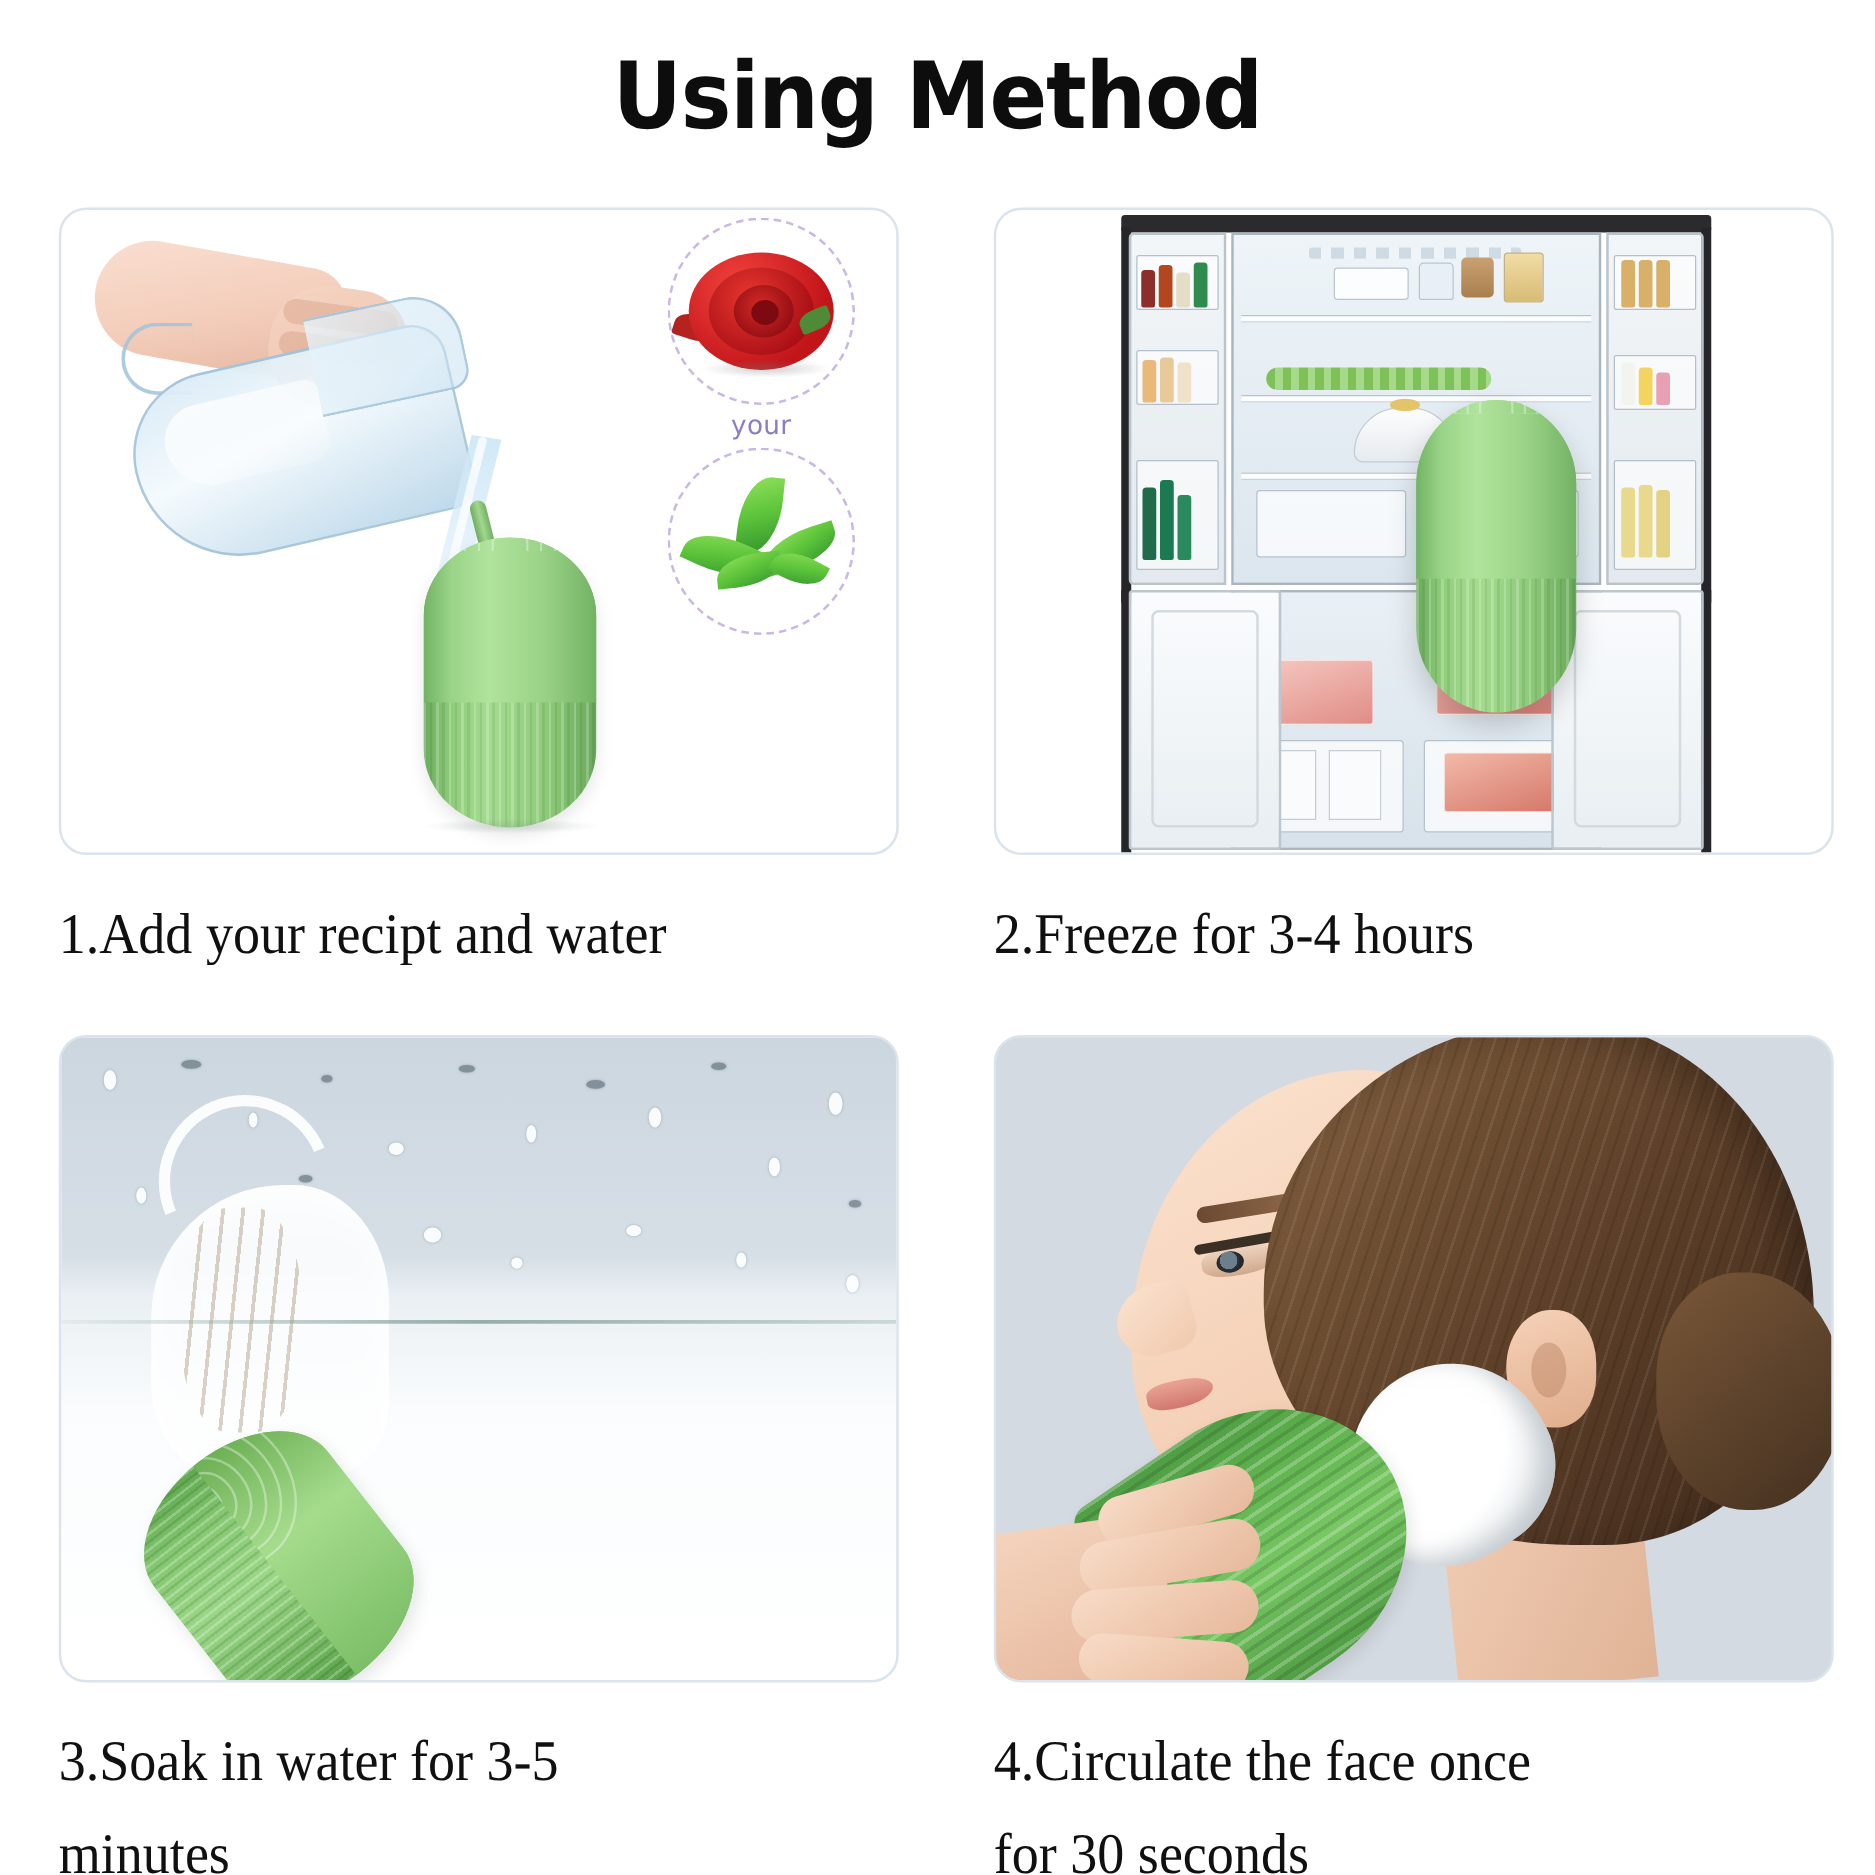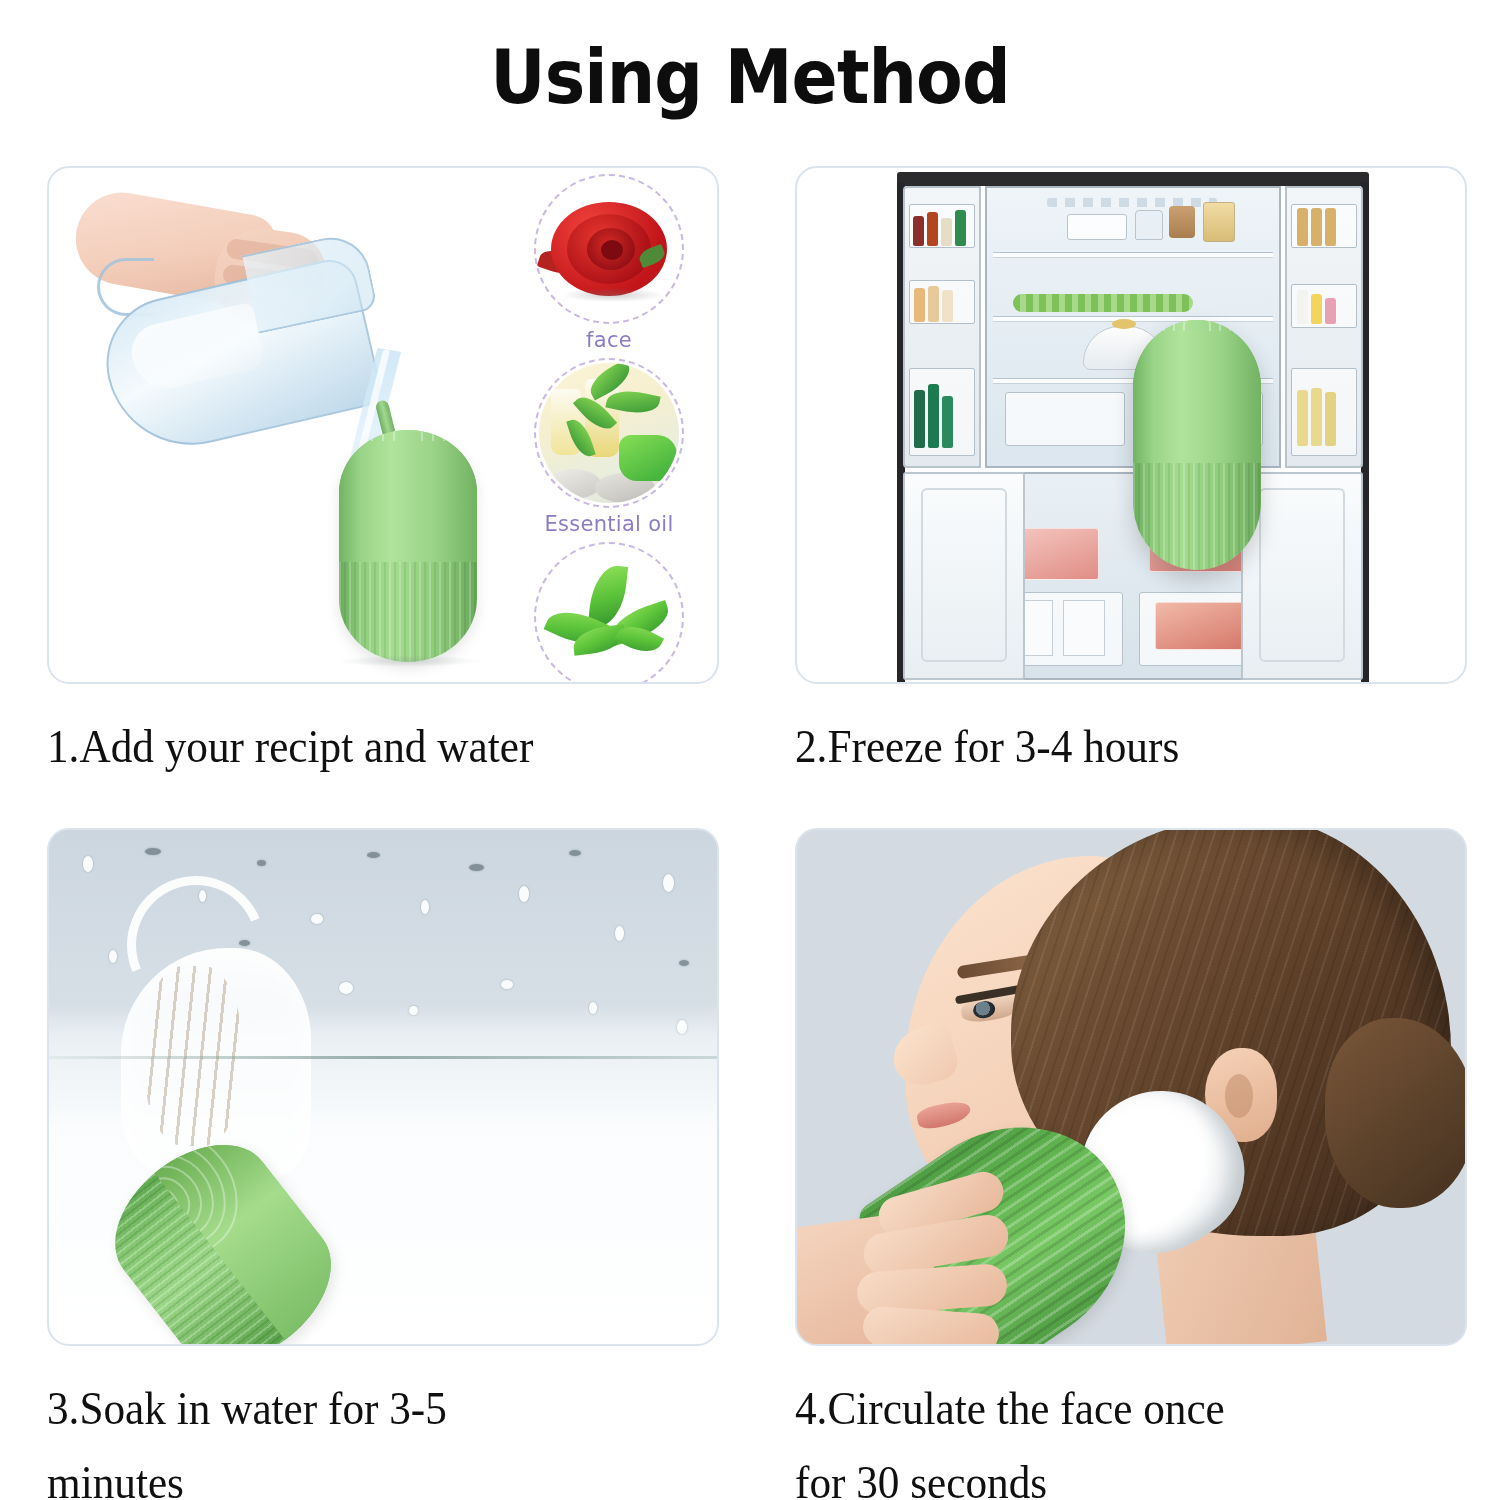--- a/index.html
+++ b/index.html
@@ -435,39 +435,23 @@
             <div class="rose">
               <div class="leaf"></div>
               <div class="petal o"></div>
               <div class="petal m"></div>
               <div class="petal i"></div>
               <div class="petal c"></div>
               <div class="stemleaf"></div>
               <div class="roseShadow"></div>
             </div>
           </div>
-          <div class="ingLabel">face</div>
-        </div>
-
-        <div class="ing">
-          <div class="ingCircle">
-            <div class="oil">
-              <div class="bottle"></div>
-              <div class="bottle2"></div>
-              <div class="stone"></div>
-              <div class="stone2"></div>
-              <div class="gel"></div>
-              <div class="lf lf1"></div>
-              <div class="lf lf2"></div>
-              <div class="lf lf3"></div>
-              <div class="lf lf4"></div>
-            </div>
-          </div>
-          <div class="ingLabel">Essential oil</div>
-        </div>
+          <div class="ingLabel">your</div>
+        </div>
+
 
         <div class="ing">
           <div class="ingCircle">
             <div class="tea">
               <i class="t1"></i>
                 <i class="t2"></i>
                 <i class="t3"></i>
                 <i class="t4"></i>
                 <i class="t5"></i>
             </div>

